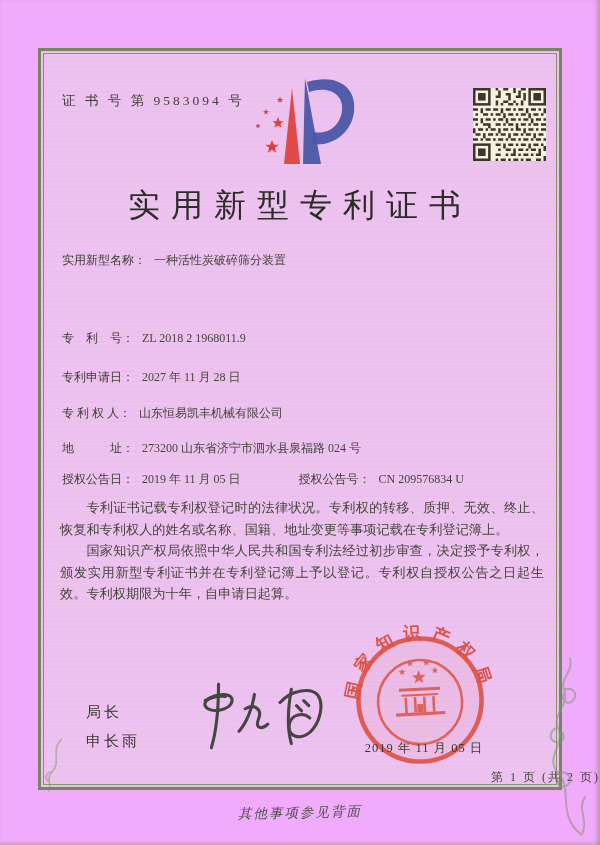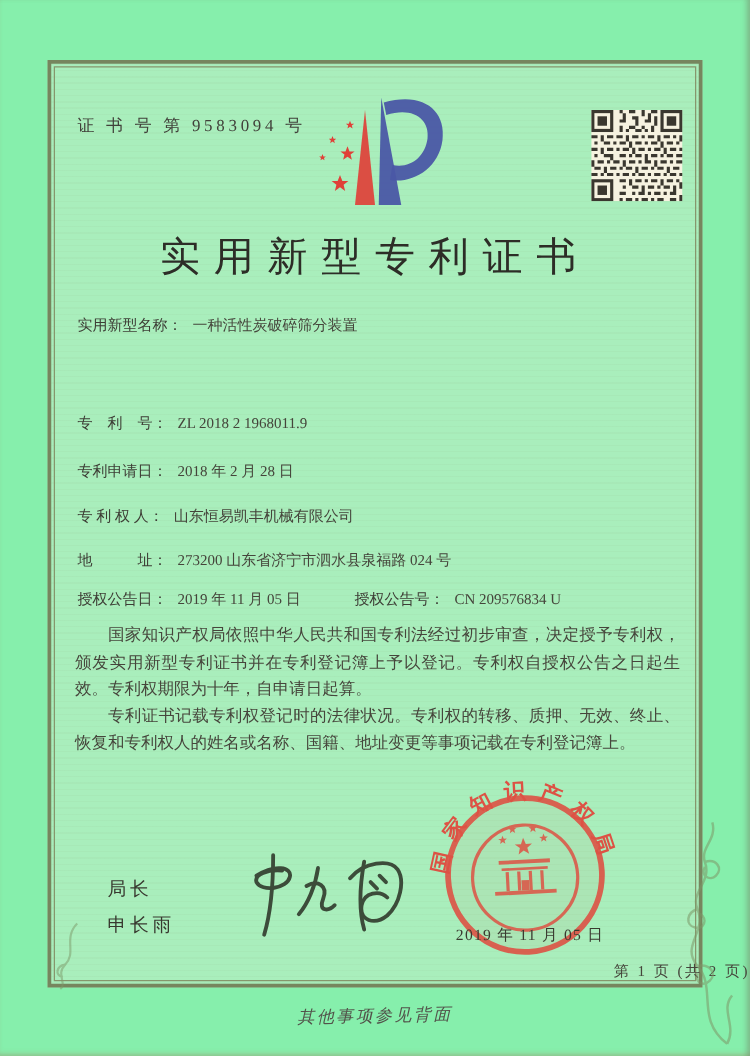--- a/index.html
+++ b/index.html
@@ -1,18 +1,18 @@
 <!DOCTYPE html>
 <html><head>
 <meta charset="utf-8">
 <style>
   html,body{margin:0;padding:0;background:#e8e4d4;}
   .page{
     position:relative;width:600px;height:845px;margin:0 auto;
-    background:#86efac;overflow:hidden;
+    background:#f0abfc;overflow:hidden;
     font-family:"Liberation Serif","DejaVu Serif",serif;
     color:#3b3b33;
     box-shadow:inset -5px 0 4px -2px rgba(110,105,85,.35), inset 0 -4px 4px -2px rgba(160,150,110,.45);
   }
   .frame{
     position:absolute;left:38px;top:48px;width:518px;height:736px;
     border:3px solid #76865e;
     background:
       repeating-linear-gradient(0deg, rgba(140,165,120,.07) 0 1px, transparent 1px 5px),
       rgba(235,238,218,.35);
@@ -20,21 +20,21 @@
   .frame::after{content:"";position:absolute;inset:2px;border:1px solid #86966c;pointer-events:none;}
   .cert-no{position:absolute;left:62px;top:92px;font-size:13.5px;letter-spacing:3px;color:#41413a;}
   .logo{position:absolute;left:232px;top:72px;width:136px;height:110px;}
   .qr{position:absolute;left:473px;top:88px;width:73px;height:73px;}
   .title{position:absolute;left:0;right:0;top:184px;text-align:center;
     font-size:32px;font-weight:normal;letter-spacing:11px;color:#2d2d27;}
   .frow{position:absolute;left:62px;font-size:12px;white-space:nowrap;color:#3d3d35;}
   .frow .flabel{color:#3d3d35;margin-right:8px;}
   .frow .fvalue{color:#45453b;}
   .r1{top:252px}.r2{top:291px}.r3{top:330px}.r4{top:369px}.r5{top:405px}.r6{top:440px}.r7{top:471px}
-  .pair2{margin-left:40px;text-align:center;}
+  .pair2{margin-left:55px;text-align:center;}
   .paras{position:absolute;left:60px;width:484px;top:497px;font-size:13.2px;
     line-height:21.5px;text-align:justify;color:#46463c;}
   .paras p{margin:0;text-indent:2em;}
   .officer{position:absolute;left:86px;top:698px;font-size:15px;letter-spacing:3px;color:#38382f;line-height:29px;}
   .sig{position:absolute;left:180px;top:678px;width:155px;height:80px;}
   .seal{position:absolute;left:340px;top:620px;width:160px;height:160px;transform:rotate(-3deg);}
   .seal-text{font-family:"Liberation Serif",serif;font-size:17px;font-weight:bold;fill:#dd5244;letter-spacing:9px;}
   .seal-date{position:absolute;left:356px;top:740px;width:136px;text-align:center;
     font-size:12.5px;letter-spacing:1px;color:#3a3a30;z-index:3;}
   .page-num{position:absolute;left:0;right:0;top:769px;text-align:right;font-size:12px;letter-spacing:2px;color:#45453b;}
@@ -89,36 +89,36 @@
 
   <div class="title">实用新型专利证书</div>
 
   <div class="frow r1">
     <span class="flabel">实用新型名称：</span><span class="fvalue">一种活性炭破碎筛分装置</span>
   </div>
   <div class="frow r3">
     <span class="flabel">专　利　号：</span><span class="fvalue">ZL 2018 2 1968011.9</span>
   </div>
   <div class="frow r4">
-    <span class="flabel">专利申请日：</span><span class="fvalue">2018 年 2 月 28 日</span>
+    <span class="flabel">专利申请日：</span><span class="fvalue">2027 年 11 月 28 日</span>
   </div>
   <div class="frow r5">
     <span class="flabel">专 利 权 人：</span><span class="fvalue">山东恒易凯丰机械有限公司</span>
   </div>
   <div class="frow r6">
     <span class="flabel">地　　　址：</span><span class="fvalue">273200 山东省济宁市泗水县泉福路 024 号</span>
   </div>
   <div class="frow r7">
     <span class="flabel">授权公告日：</span><span class="fvalue">2019 年 11 月 05 日</span>
     <span class="flabel pair2">授权公告号：</span><span class="fvalue">CN 209576834 U</span>
   </div>
 
   <div class="paras">
+    <p>专利证书记载专利权登记时的法律状况。专利权的转移、质押、无效、终止、恢复和专利权人的姓名或名称、国籍、地址变更等事项记载在专利登记簿上。</p>
     <p>国家知识产权局依照中华人民共和国专利法经过初步审查，决定授予专利权，颁发实用新型专利证书并在专利登记簿上予以登记。专利权自授权公告之日起生效。专利权期限为十年，自申请日起算。</p>
-    <p>专利证书记载专利权登记时的法律状况。专利权的转移、质押、无效、终止、恢复和专利权人的姓名或名称、国籍、地址变更等事项记载在专利登记簿上。</p>
   </div>
 
   <div class="officer">
     <div>局长</div>
     <div>申长雨</div>
   </div>
 
   <svg class="sig" viewBox="0 0 150 78">
     <g fill="none" stroke="#2e3629" stroke-width="3" stroke-linecap="round" stroke-linejoin="round" opacity="0.88">
       <path d="M24 22 C38 13 52 15 50 23 C48 32 28 35 24 27 C22 21 33 17 44 18"></path>

